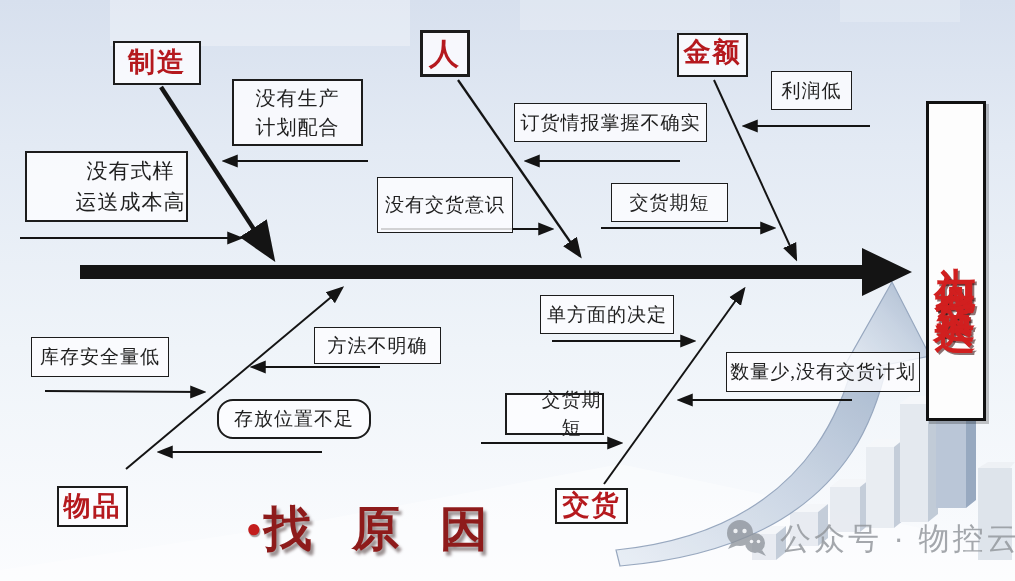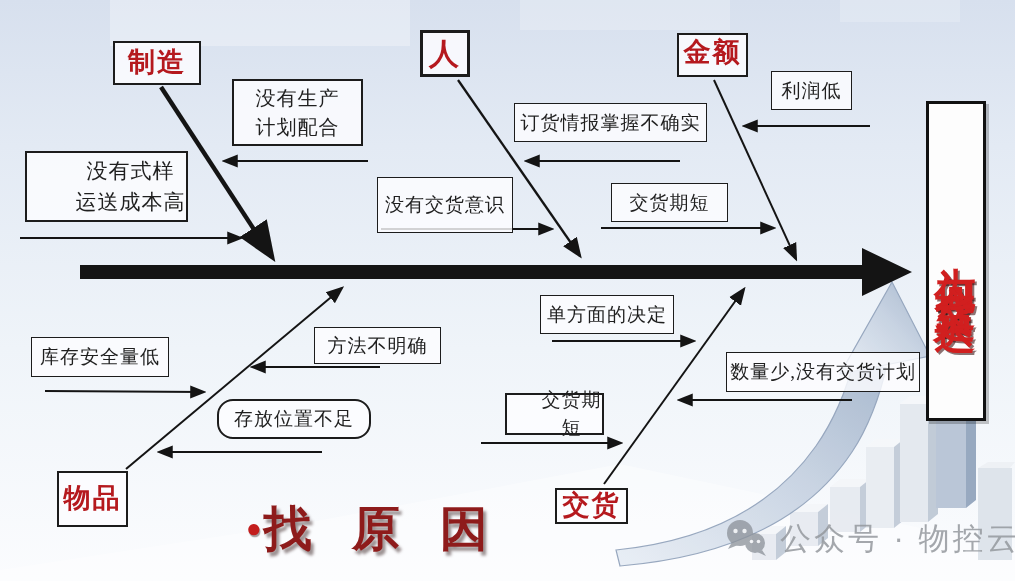--- a/index.html
+++ b/index.html
@@ -34,21 +34,21 @@
     font-weight:bold;
     font-size:27px;
     letter-spacing:2px;
     border-width:2.5px;
   }
 
   
   #cat-manufacturing{left:113px;top:41px;width:88px;height:44px;}
   #cat-people{left:420px;top:30px;width:50px;height:47px;border-width:3px;font-size:30px;}
   #cat-amount{left:677px;top:33px;width:71px;height:44px;font-family:Liberation Mono, monospace;}
-  #cat-goods{left:57px;top:471px;width:71px;height:56px;align-items:center;}
+  #cat-goods{left:57px;top:486px;width:71px;height:41px;align-items:center;}
   #cat-delivery{left:555px;top:488px;width:73px;height:36px;}
 
   
   #c-no-style{left:25px;top:151px;width:163px;height:71px;font-size:21px;padding-left:48px;}
   #c-no-plan{left:232px;top:79px;width:131px;height:67px;font-size:20px;}
   #c-order-info{left:514px;top:103px;width:193px;height:39px;border-width:1.5px;}
   #c-awareness{left:377px;top:177px;width:136px;height:56px;border-width:1.5px;}
   #c-transport{left:611px;top:183px;width:117px;height:39px;border-width:1.5px;}
   #c-profit{left:771px;top:71px;width:81px;height:39px;border-width:1.5px;}
   #c-stock{left:31px;top:337px;width:138px;height:40px;border-width:1.5px;}

